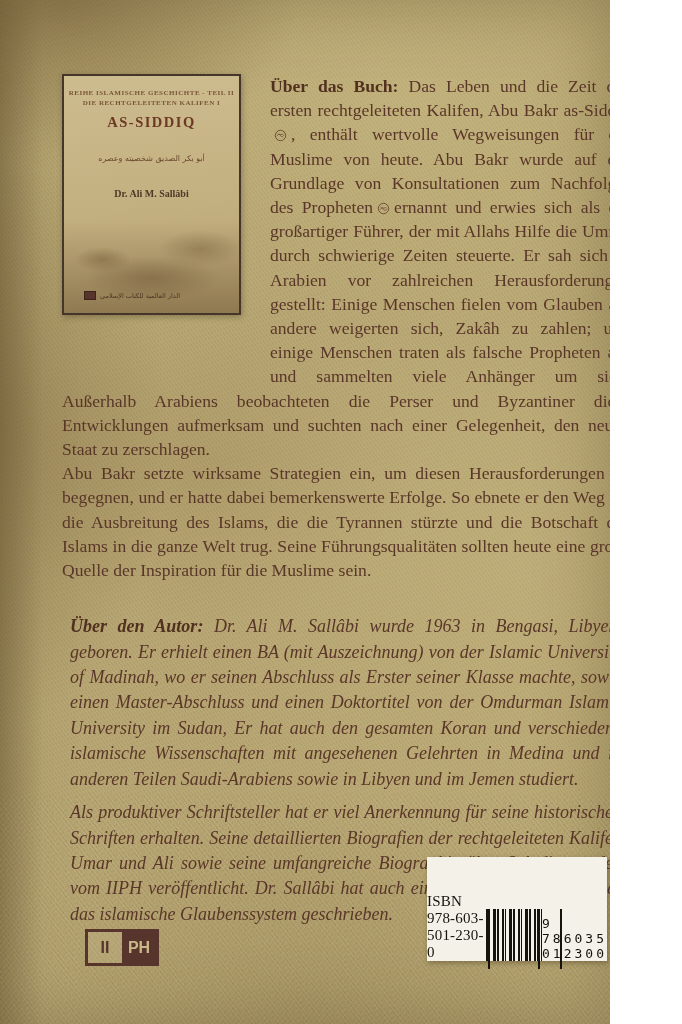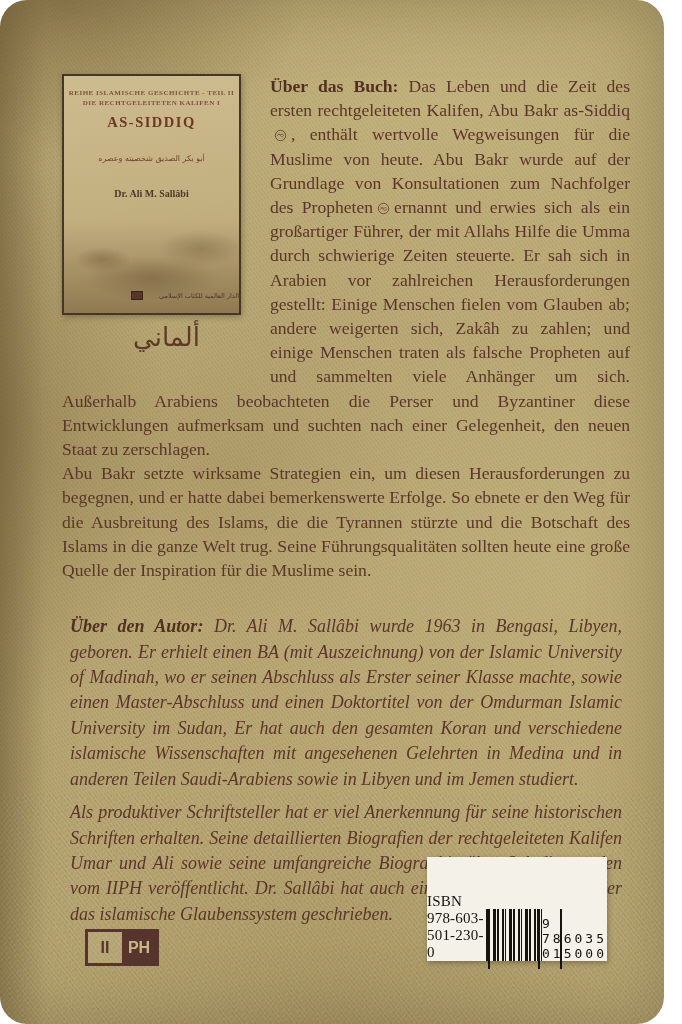--- a/index.html
+++ b/index.html
@@ -1,30 +1,29 @@
 <!DOCTYPE html>
 <html><head>
 <meta charset="utf-8">
 <style>
   html,body{margin:0;padding:0;}
   .page{
-    position:relative;width:664px;height:1024px;overflow:hidden;
+    position:relative;width:610px;height:1024px;overflow:hidden;
     background-color:#b5a470;
     background-image:
       radial-gradient(ellipse 340px 240px at 10% 0%, rgba(110,88,48,.50), transparent 70%),
       radial-gradient(ellipse 240px 420px at 0% 42%, rgba(118,96,56,.42), transparent 70%),
       radial-gradient(ellipse 520px 320px at 68% 10%, rgba(214,200,142,.34), transparent 72%),
       radial-gradient(ellipse 460px 520px at 85% 55%, rgba(208,194,138,.28), transparent 72%),
       radial-gradient(ellipse 300px 220px at 34% 46%, rgba(142,118,74,.22), transparent 70%),
       radial-gradient(ellipse 420px 260px at 50% 98%, rgba(130,110,66,.25), transparent 75%),
       linear-gradient(90deg, rgba(92,72,40,.35) 0%, rgba(92,72,40,0) 7%),
       repeating-linear-gradient(53deg, rgba(60,45,20,.045) 0 1px, rgba(255,250,225,.04) 1px 3px);
     box-shadow: inset 0 0 70px rgba(78,60,30,.35);
     font-family:"Liberation Serif", serif;
-    border-radius:27px;
   }
   .weave{position:absolute;left:0;right:0;bottom:0;height:230px;pointer-events:none;
     background:
       repeating-linear-gradient(50deg, rgba(60,45,20,.06) 0 1px, transparent 1px 4px),
       repeating-linear-gradient(-50deg, rgba(255,248,220,.05) 0 1px, transparent 1px 4px);}
   .main-text{position:absolute;left:62px;top:74px;width:568px;color:#5a3628;}
   .lead{font-size:17.6px;line-height:24.2px;text-align:justify;}
   .lead p{margin:0;}
   .heading{font-weight:bold;color:#51301f;}
   .author-block{margin-top:32px;font-size:18px;line-height:25.4px;text-align:justify;}
@@ -41,21 +40,21 @@
   .thumb .subtitle{font-size:14.5px;font-weight:bold;letter-spacing:1.5px;color:#6d3726;margin-top:2px;}
   .thumb .tagline{margin-top:8px;font-size:8.5px;letter-spacing:1.1px;color:#5d4330;font-weight:bold;}
   .thumb .arabic-title{margin-top:13px;font-size:8px;color:#6b4a30;font-family:"DejaVu Sans",sans-serif;}
   .thumb .thumb-author{margin-top:11px;font-size:10px;font-weight:bold;color:#4e3826;}
   .thumb-photo{position:absolute;left:0;right:0;bottom:0;height:92px;
     background:
       radial-gradient(ellipse 60px 26px at 78% 30%, rgba(120,95,58,.45), transparent 70%),
       radial-gradient(ellipse 40px 18px at 22% 42%, rgba(115,90,55,.5), transparent 70%),
       radial-gradient(ellipse 90px 30px at 50% 62%, rgba(105,82,50,.45), transparent 75%),
       linear-gradient(to bottom, rgba(190,170,125,.0) 0%, rgba(150,124,85,.45) 45%, rgba(118,94,58,.6) 100%);}
-  .pub-strip{position:absolute;left:0;right:0;bottom:5px;display:flex;justify-content:flex-end;align-items:center;gap:16px;margin-left:20px;}
+  .pub-strip{position:absolute;left:0;right:0;bottom:5px;display:flex;justify-content:flex-start;align-items:center;gap:4px;margin-left:20px;}
   .pub-strip .mini-logo{width:10px;height:7px;background:#57352c;border:1px solid #3d2419;}
   .pub-strip .pub-arabic{font-size:6.5px;color:#4e3523;font-family:"DejaVu Sans",sans-serif;}
   .lang-caption{width:175px;text-align:center;margin-top:10px;padding-left:34px;box-sizing:border-box;
     font-size:26px;color:#5d3a28;font-family:"DejaVu Sans",sans-serif;}
 
   
   .honorific{display:inline-block;width:15px;height:13px;vertical-align:-2px;margin:0 3px;}
 
   
   .isbn-label{position:absolute;left:427px;top:857px;width:180px;height:104px;background:#f4f1e8;
@@ -94,21 +93,20 @@
           <div class="subtitle">AS-SIDDIQ</div>
           <div class="arabic-title">أبو بكر الصديق شخصيته وعصره</div>
           <div class="thumb-author">Dr. Ali M. Sallâbi</div>
           <div class="thumb-photo">
             <div class="pub-strip">
               <span class="mini-logo"></span>
               <span class="pub-arabic">الدار العالمية للكتاب الإسلامي</span>
             </div>
           </div>
         </div>
-        <div class="lang-caption">ألماني</div>
       </div>
 
       <p><span class="heading">Über das Buch:</span><span> Das Leben und die Zeit des ersten rechtgeleiteten Kalifen, Abu Bakr as-Siddiq</span><span class="honorific"><svg viewBox="0 0 20 18" width="15" height="13">
               <circle cx="10" cy="9" r="7.2" fill="none" stroke="#6b4a33" stroke-width="1.3"></circle>
               <path d="M5 10c2-3.5 4-3.5 5-1s3 2.5 5-1 M6 6.8c1.5 1.2 6 1.2 8 0" stroke="#6b4a33" fill="none" stroke-width="1"></path>
             </svg></span><span>, enthält wertvolle Wegweisungen für die Muslime von heute. Abu Bakr wurde auf der Grundlage von Konsultationen zum Nachfolger des Propheten</span><span class="honorific"><svg viewBox="0 0 20 18" width="15" height="13">
               <circle cx="10" cy="9" r="7.2" fill="none" stroke="#6b4a33" stroke-width="1.3"></circle>
               <path d="M5 11c2-3.5 4-3.5 5-1s3 2.5 5-1 M6 7.5c1.5 1.2 6 1.2 8 0" stroke="#6b4a33" fill="none" stroke-width="1"></path>
             </svg></span><span>ernannt und erwies sich als ein großartiger Führer, der mit Allahs Hilfe die Umma durch schwierige Zeiten steuerte. Er sah sich in Arabien vor zahlreichen Herausforderungen gestellt: Einige Menschen fielen vom Glauben ab; andere weigerten sich, Zakâh zu zahlen; und einige Menschen traten als falsche Propheten auf und sammelten viele Anhänger um sich. Außerhalb Arabiens beobachteten die Perser und Byzantiner diese Entwicklungen aufmerksam und suchten nach einer Gelegenheit, den neuen Staat zu zerschlagen.</span></p>
 
@@ -121,20 +119,20 @@
     </div>
   </div>
 
   <div class="isbn-label">
     <div class="isbn-text">ISBN 978-603-501-230-0</div>
     <div class="barcode">
       <span class="guard g1"></span>
       <span class="guard g2"></span>
       <span class="guard g3"></span>
     </div>
-    <div class="isbn-digits">9 786035 015000</div>
+    <div class="isbn-digits">9 786035 012300</div>
   </div>
 
   <div class="iiph">
     <div class="half left">II</div>
     <div class="half right">PH</div>
   </div>
 </div>
 
 </body></html>

